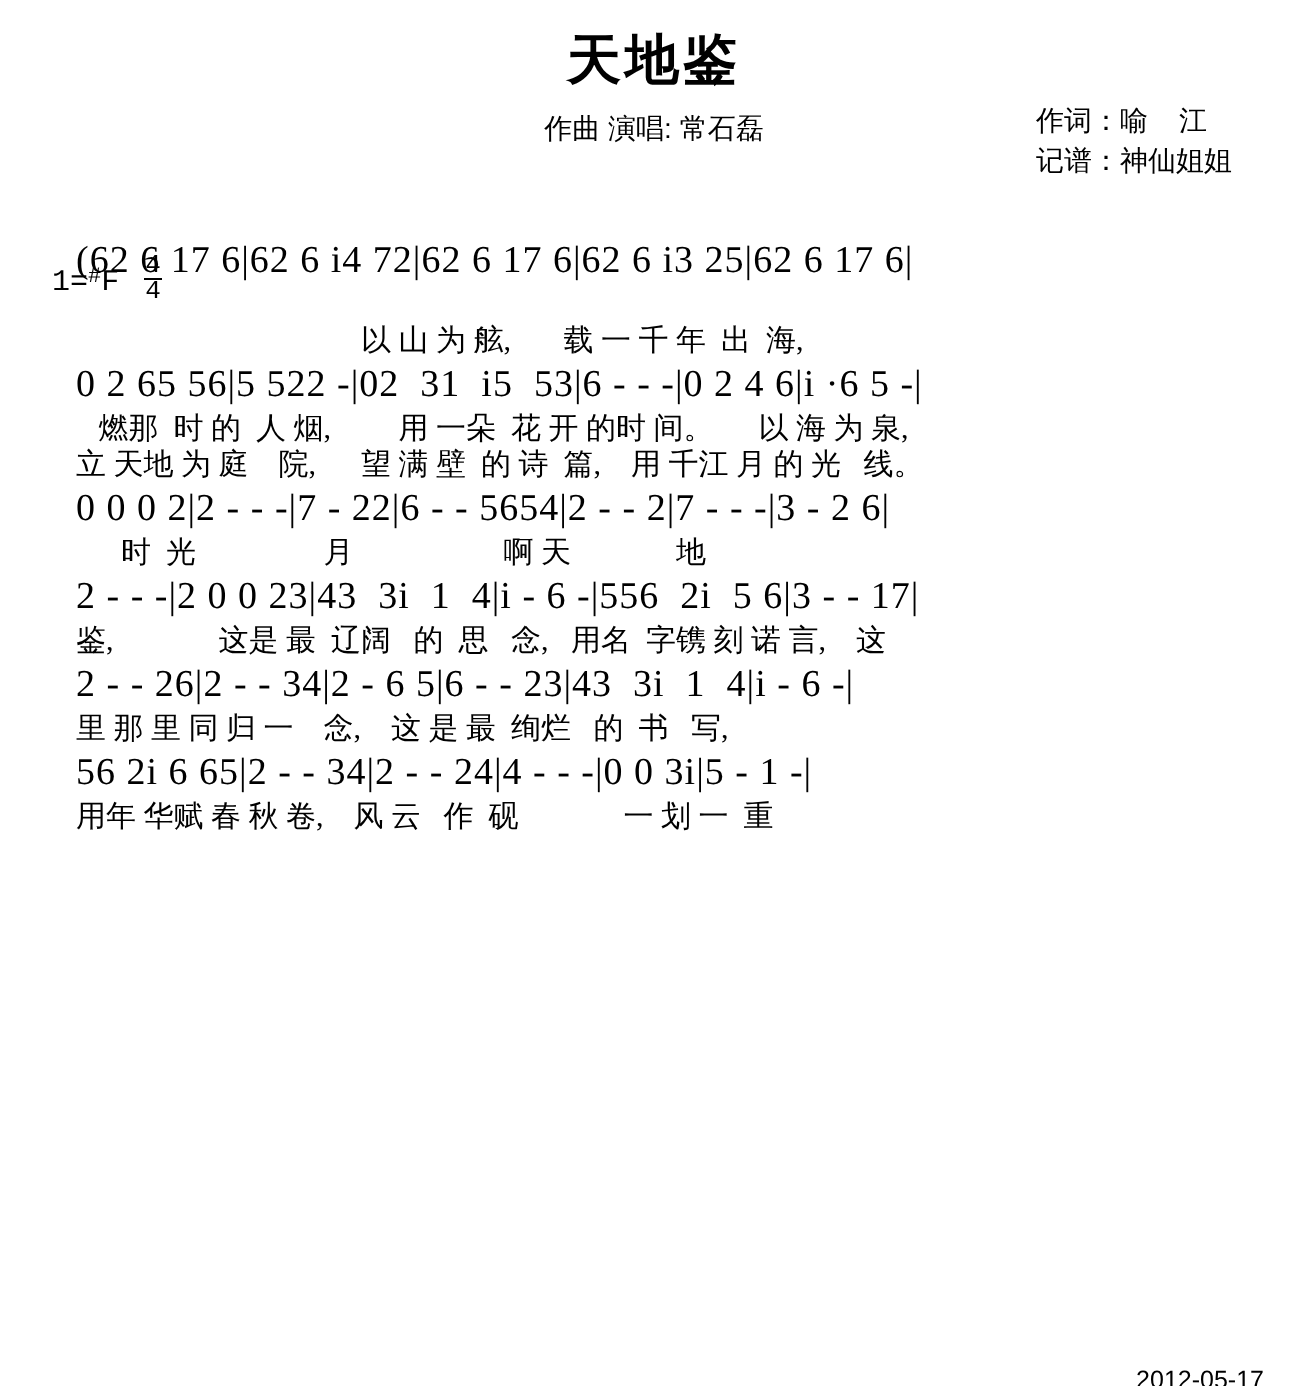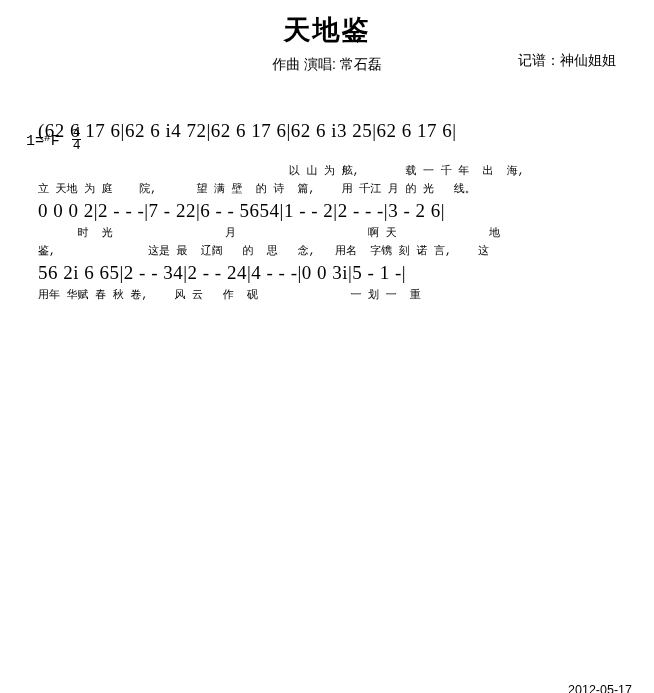--- a/index.html
+++ b/index.html
@@ -91,22 +91,22 @@
     margin: 0 38px;
   }
   .notes {
     font-family: "Liberation Serif", serif;
     font-size: 19px;
     letter-spacing: 0.5px;
     white-space: pre;
     line-height: 26px;
   }
   .lyrics {
-    font-family: Liberation Mono, monospace;
-    font-size: 11px;
+    font-family: Liberation Serif, serif;
+    font-size: 15px;
     white-space: pre;
     line-height: 18px;
     height: 18px;
   }
   .small-above {
     position: absolute;
     font-family: "Liberation Serif", serif;
     font-size: 15px;
     white-space: pre;
   }
@@ -121,20 +121,21 @@
 </head>
 <body>
 
 <div class="sheet">
 
   <div class="title">天地鉴</div>
 
   <div class="credits">
     <div class="credit-center">作曲 演唱: 常石磊</div>
     <div class="credit-right">
+      <div>作词：喻    江</div>
       <div>记谱：神仙姐姐</div>
     </div>
   </div>
 
   <div class="keysig">
     <span>1=</span><span class="sharp">#</span><span>F</span>
     <span class="frac">
       <span class="num">4</span>
       <span class="den">4</span>
     </span>
@@ -144,34 +145,43 @@
 
   <div class="system">
     <div class="notes">(62 6 17 6|62 6 i4 72|62 6 17 6|62 6 i3 25|62 6 17 6|</div>
     <div class="lyrics"></div>
   </div>
 
   <div class="system">
     <div class="lyrics">                                      以 山 为 舷,       载 一 千 年  出  海,</div>
   </div>
 
+  <div class="system">
+    <div class="notes">0 2 65 56|5 522 -|02  31  i5  53|6 - - -|0 2 4 6|i ·6 5 -|</div>
+    <div class="lyrics">   燃那  时 的  人 烟,         用 一朵  花 开 的时 间。      以 海 为 泉,</div>
+  </div>
 
   <div class="system">
     <div class="lyrics">立 天地 为 庭    院,      望 满 壁  的 诗  篇,    用 千江 月 的 光   线。</div>
   </div>
 
   <div class="system">
-    <div class="notes">0 0 0 2|2 - - -|7 - 22|6 - - 5654|1 - - 2|2 - - -|3 - 2 6|</div>
+    <div class="notes">0 0 0 2|2 - - -|7 - 22|6 - - 5654|2 - - 2|7 - - -|3 - 2 6|</div>
     <div class="lyrics">      时  光                 月                    啊 天              地</div>
   </div>
 
   <div class="system">
+    <div class="notes">2 - - -|2 0 0 23|43  3i  1  4|i - 6 -|556  2i  5 6|3 - - 17|</div>
     <div class="lyrics">鉴,              这是 最  辽阔   的  思   念,   用名  字镌 刻 诺 言,    这</div>
   </div>
 
+  <div class="system">
+    <div class="notes">2 - - 26|2 - - 34|2 - 6 5|6 - - 23|43  3i  1  4|i - 6 -|</div>
+    <div class="lyrics">里 那 里 同 归 一    念,    这 是 最  绚烂   的  书   写,</div>
+  </div>
 
   <div class="system">
     <div class="notes">56 2i 6 65|2 - - 34|2 - - 24|4 - - -|0 0 3i|5 - 1 -|</div>
     <div class="lyrics">用年 华赋 春 秋 卷,    风 云   作  砚              一 划 一  重</div>
   </div>
 
 
   <div class="date">2012-05-17</div>
 
 </div>

